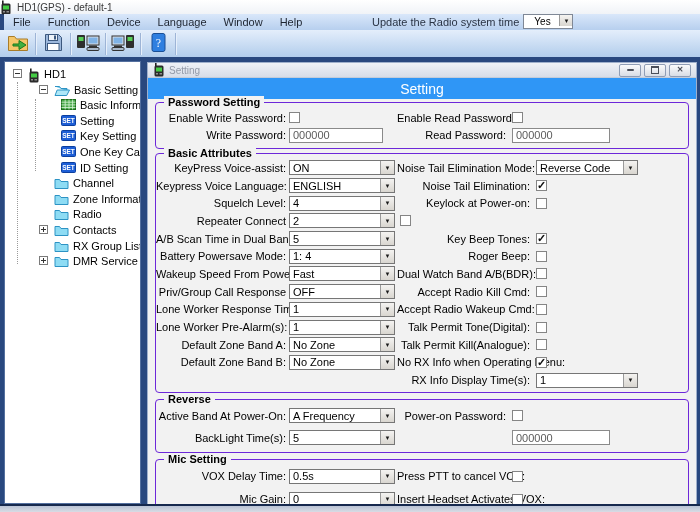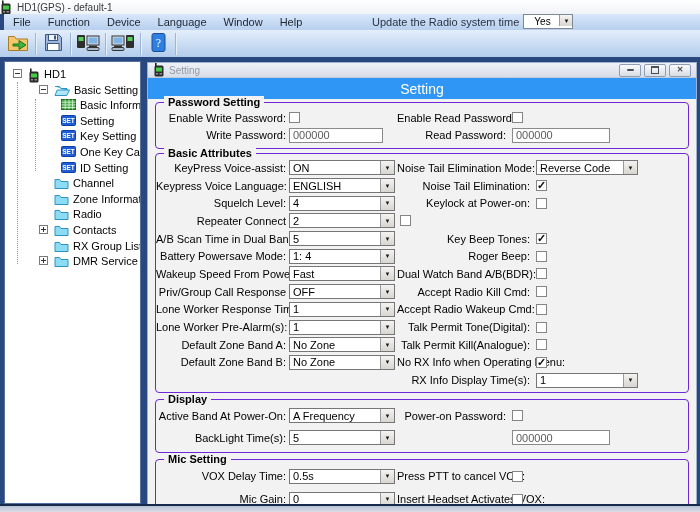--- a/index.html
+++ b/index.html
@@ -525,21 +525,21 @@
             <span class="cr">
               <div class="dd">
                 <span class="dd-val">1</span>
                 <span class="dd-btn">▼</span>
               </div>
             </span>
           </div>
         </div>
     </div>
     <div class="group g3 sec-disp">
-      <span class="group-title">Display</span>
+      <span class="group-title">Reverse</span>
       <div class="group-body" id="sec-disp">
           <div class="frow">
             <span class="lblL">Active Band At Power-On:</span>
             <span class="cl">
               <div class="dd">
                 <span class="dd-val">A Frequency</span>
                 <span class="dd-btn">▼</span>
               </div>
             </span>
             <span class="lblR">Power-on Password:</span>

